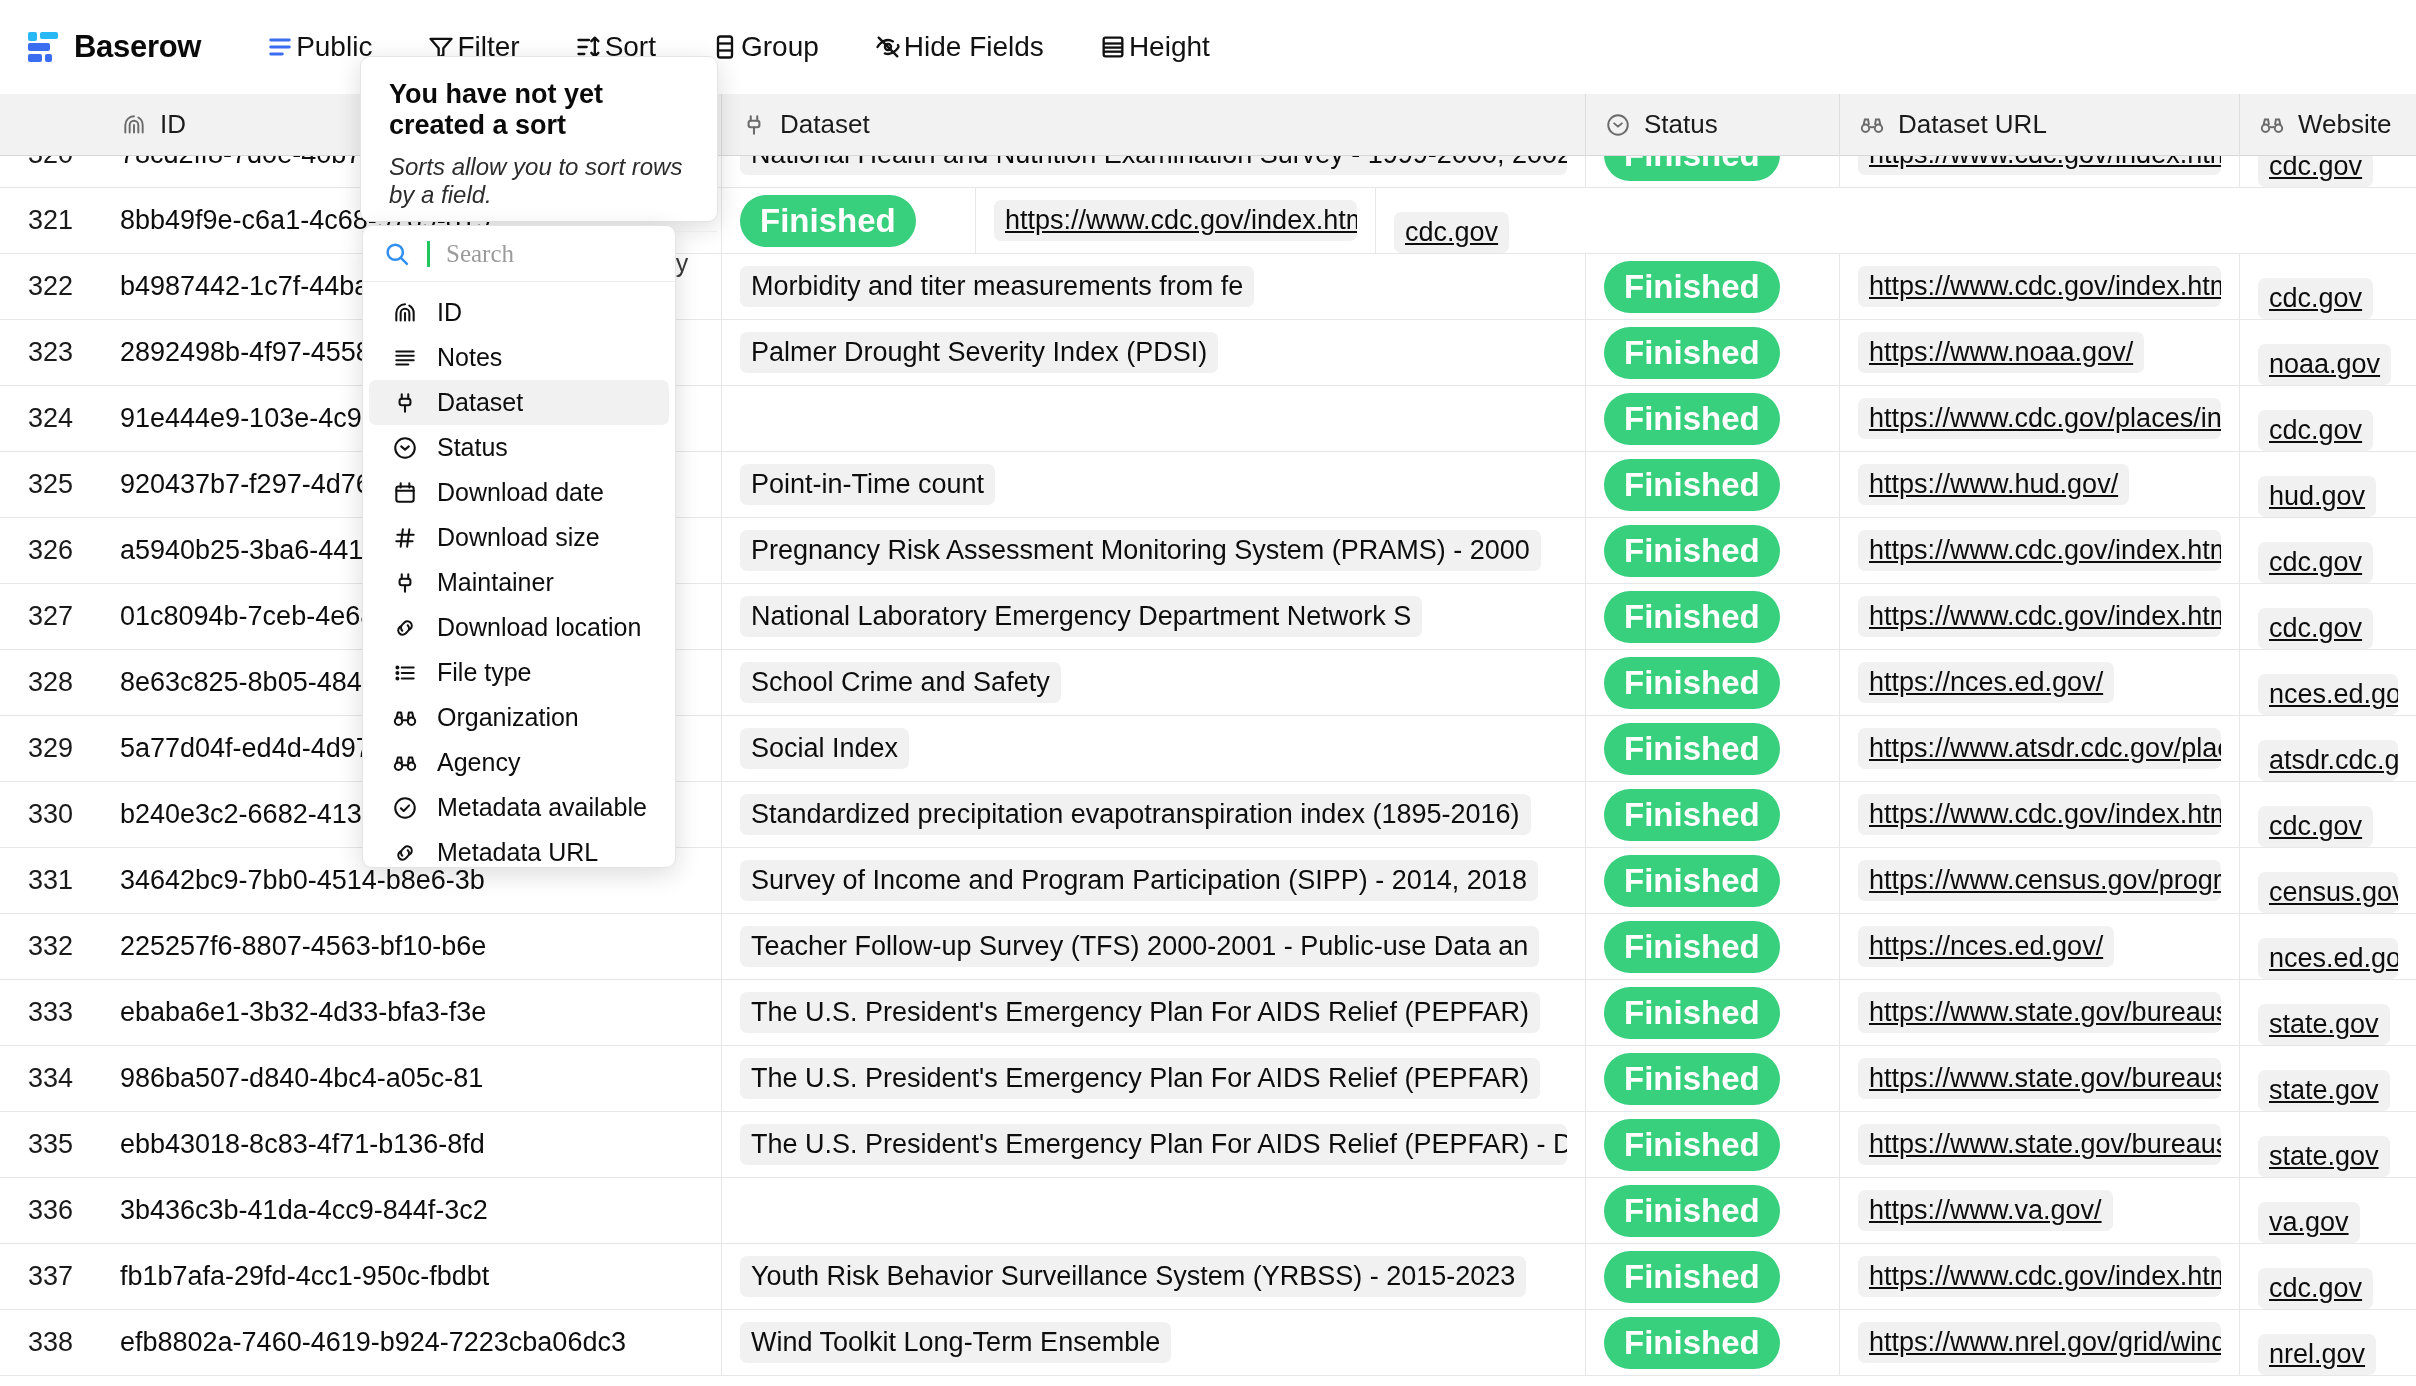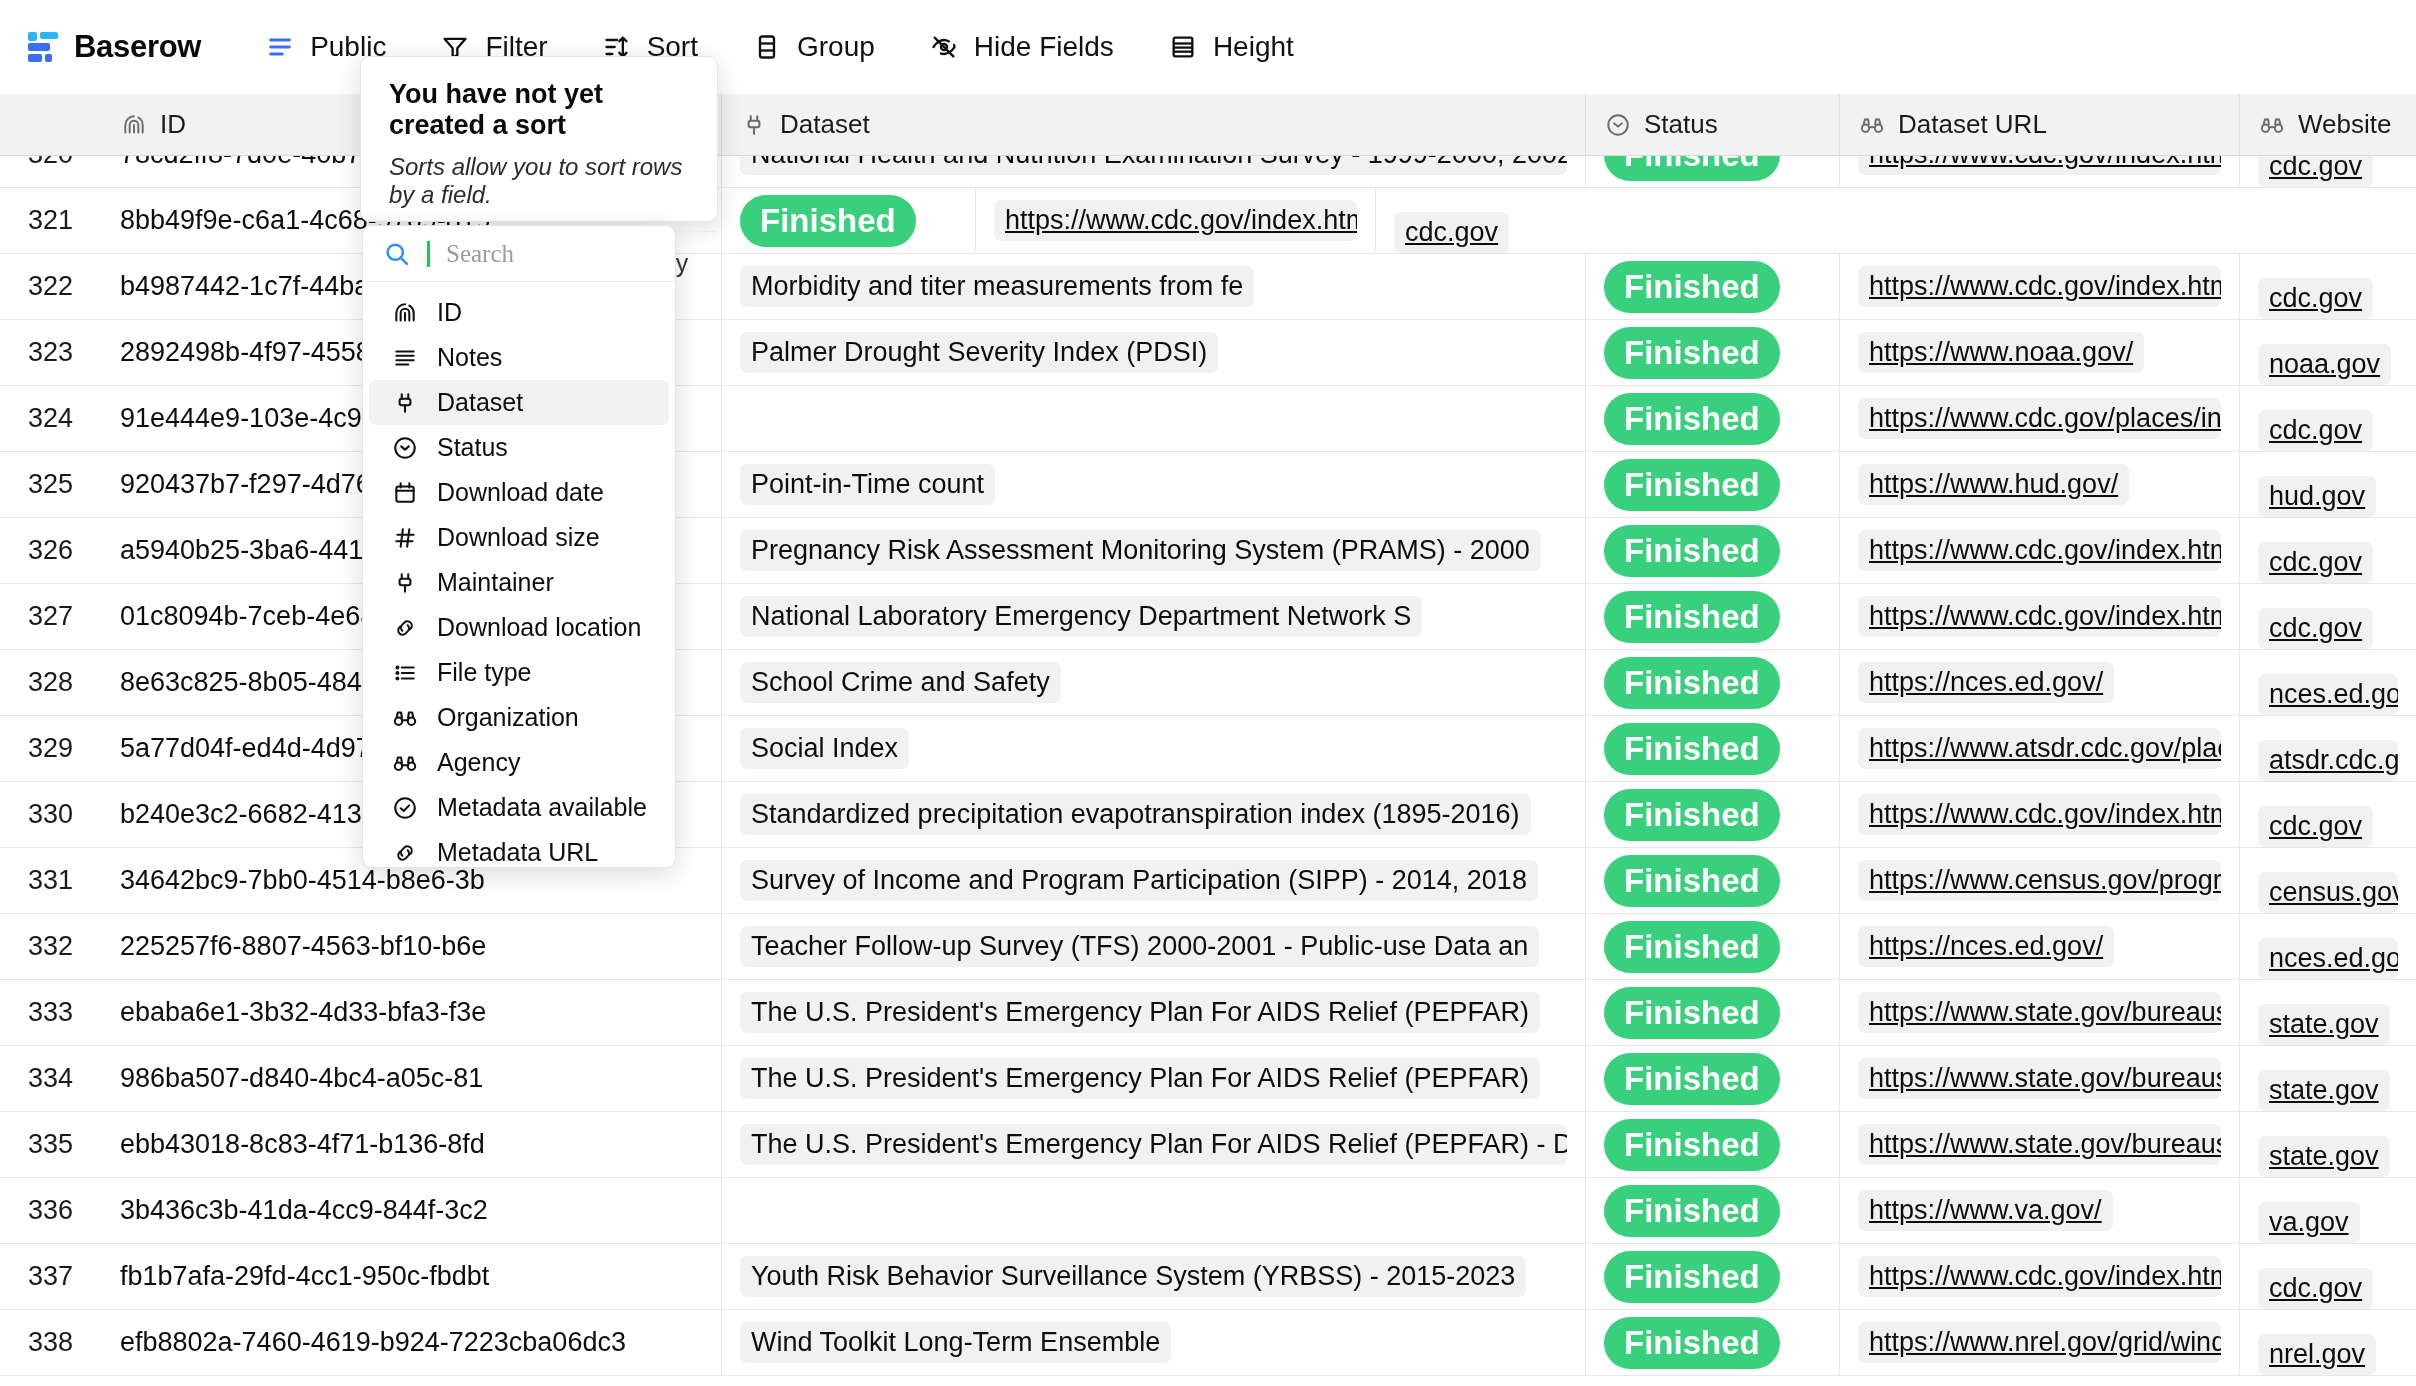--- a/index.html
+++ b/index.html
@@ -20,21 +20,21 @@
     display: flex; align-items: center;
     padding-left: 26px;
     gap: 0;
     z-index: 5;
   }
   .brand { display: flex; align-items: center; gap: 14px; margin-right: 44px; }
   .brand-logo { width: 34px; height: 34px; position: relative; flex: none; }
   .brand-name { font-size: 31px; font-weight: 700; color: #0a0a0a; letter-spacing: -0.3px; }
 
   .tb-item {
-    display: flex; align-items: center; gap: 15px;
+    display: flex; align-items: center; gap: 1px;
     padding: 10px 20px; border-radius: 6px;
     cursor: pointer; margin-right: 14px;
   }
   .tb-label { font-size: 28px; color: #111; }
   .tb-ico { width: 30px; height: 30px; display: flex; align-items: center; justify-content: center; flex: none; }
   .tb-ico svg { display: block; }
 
   
   .grid-wrap { position: absolute; top: 94px; left: 0; width: 2416px; height: 1292px; overflow: hidden; }
 

